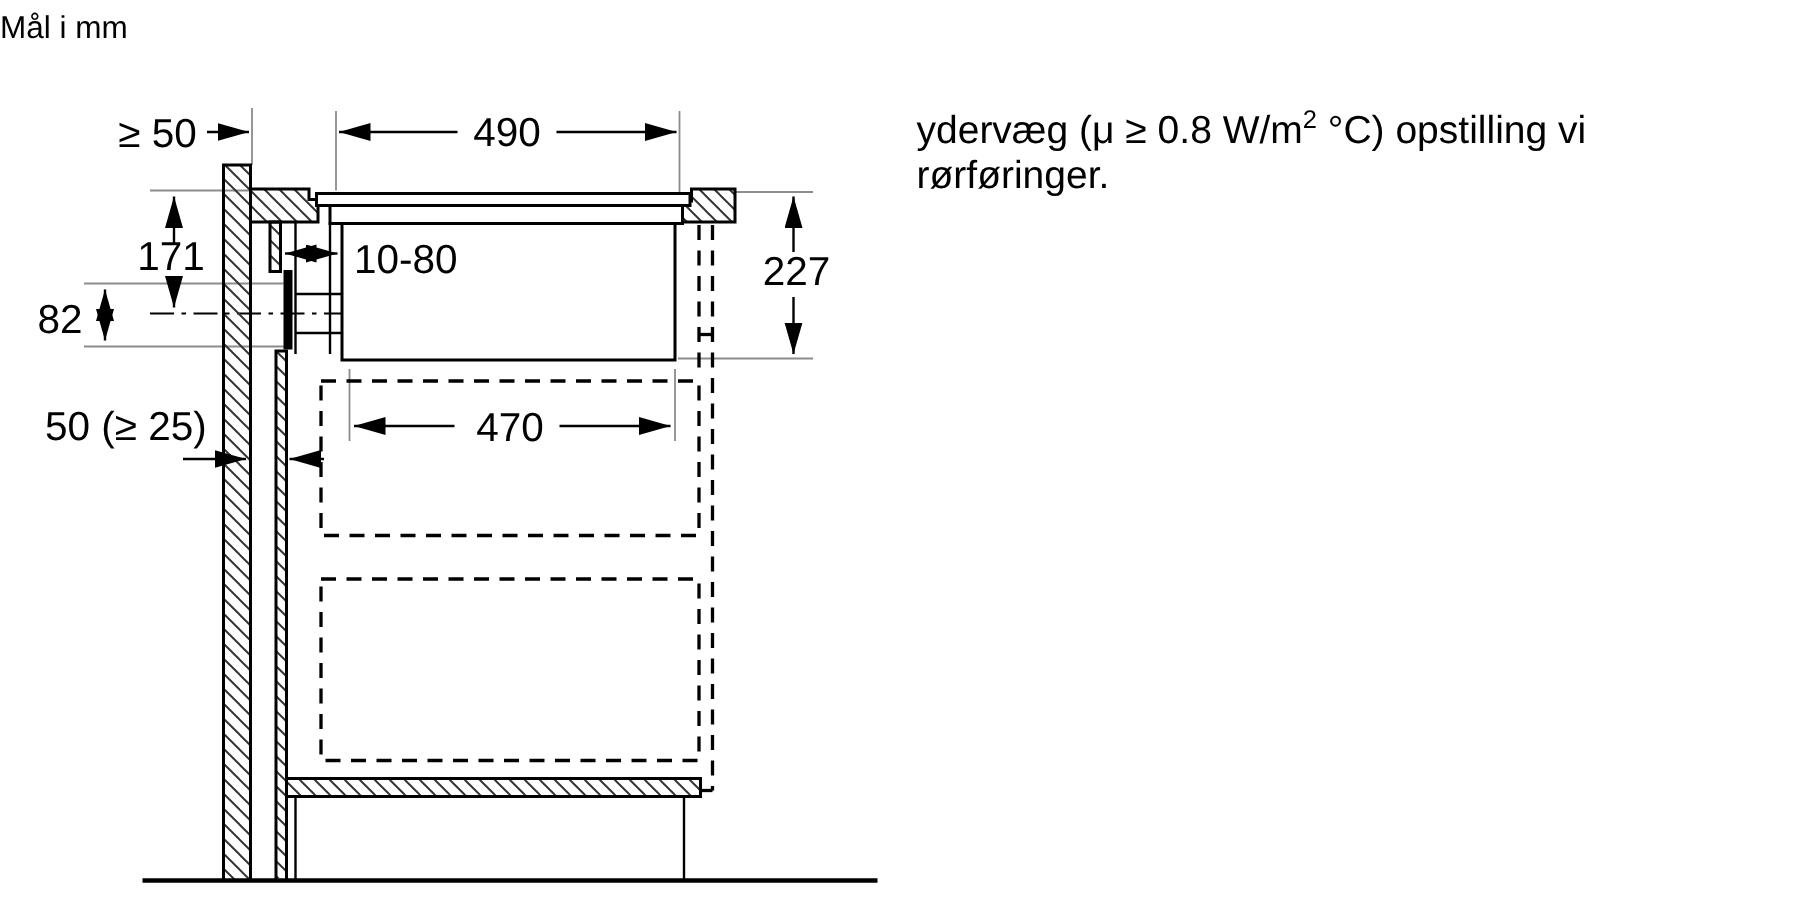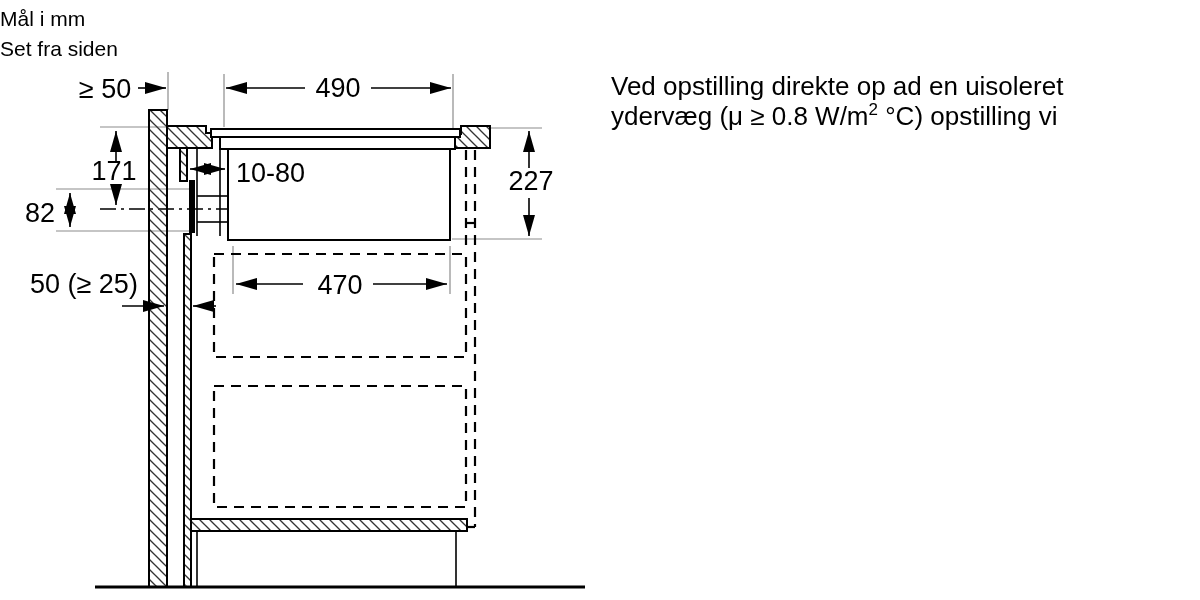--- a/index.html
+++ b/index.html
@@ -128,21 +128,20 @@
       <text class="dimtext" x="236" y="182" text-anchor="start">10-80</text>
       <text class="dimtext" x="55" y="222" text-anchor="end">82</text>
       <text class="dimtext" x="531" y="190" text-anchor="middle">227</text>
       <text class="dimtext" x="30" y="293" text-anchor="start">50 (≥ 25)</text>
       <text class="dimtext" x="340" y="294" text-anchor="middle">470</text>
     </g>
   </svg>
 
   <div class="title-block">
     <div>Mål i mm</div>
-    <div>Set fra siden</div>
   </div>
 
   <div class="note-block">
-    <div>Ved opstilling direkte op ad en uisoleret</div>
     <div><span>ydervæg (μ ≥ 0.8 W/m</span><sup>2</sup><span> °C) opstilling vi</span></div>
+    <div>rørføringer.</div>
   </div>
 
 </div>
 
 </body></html>

